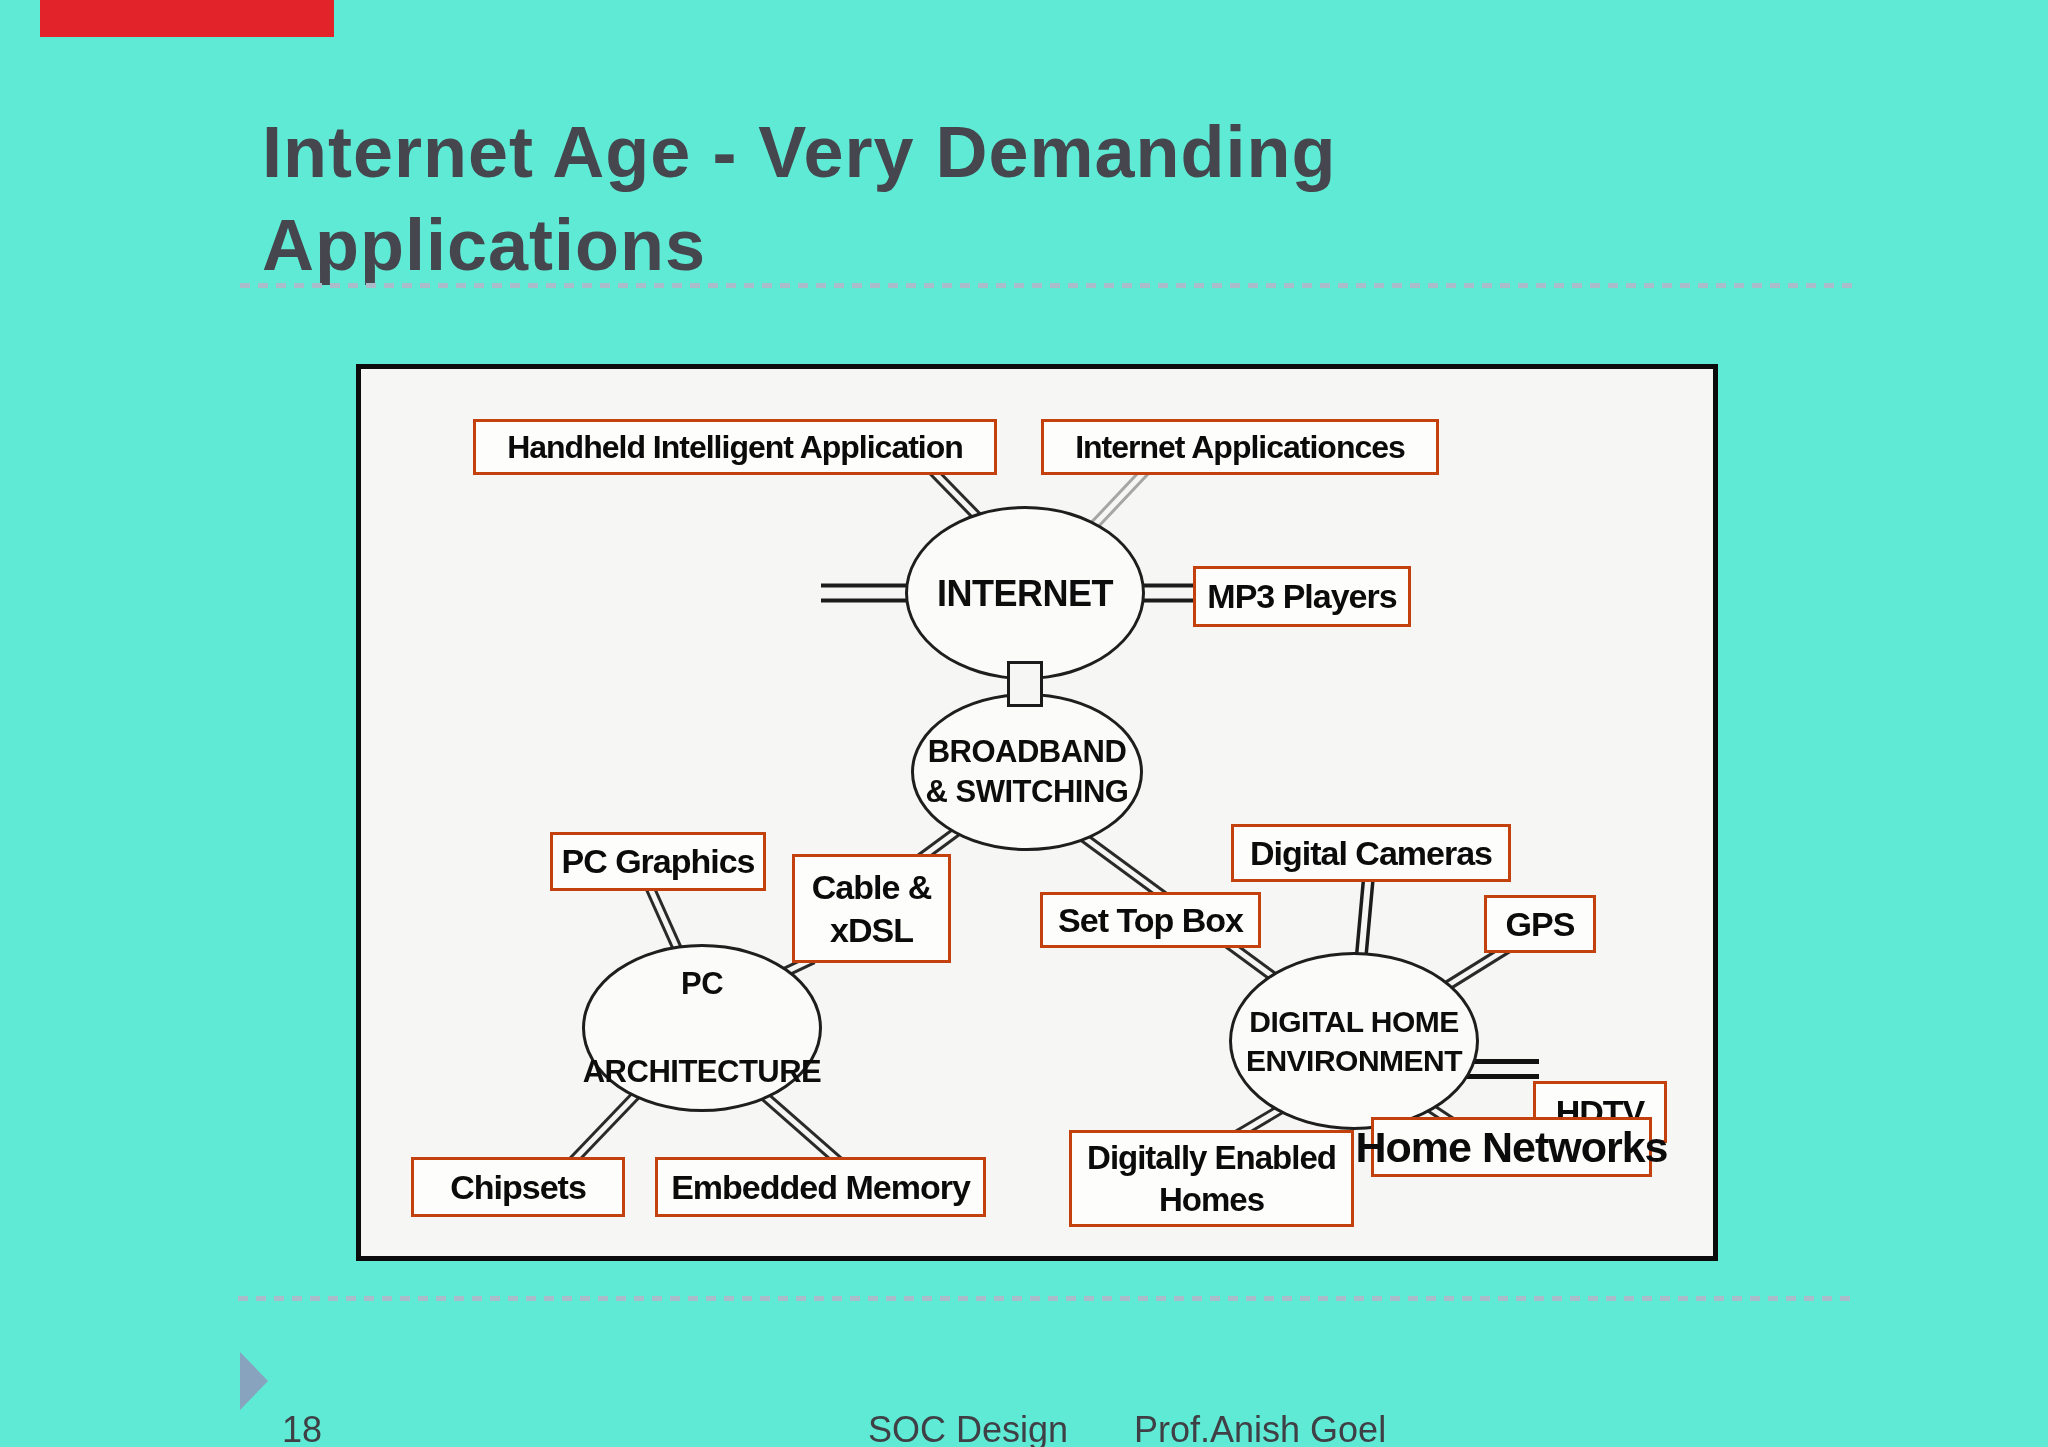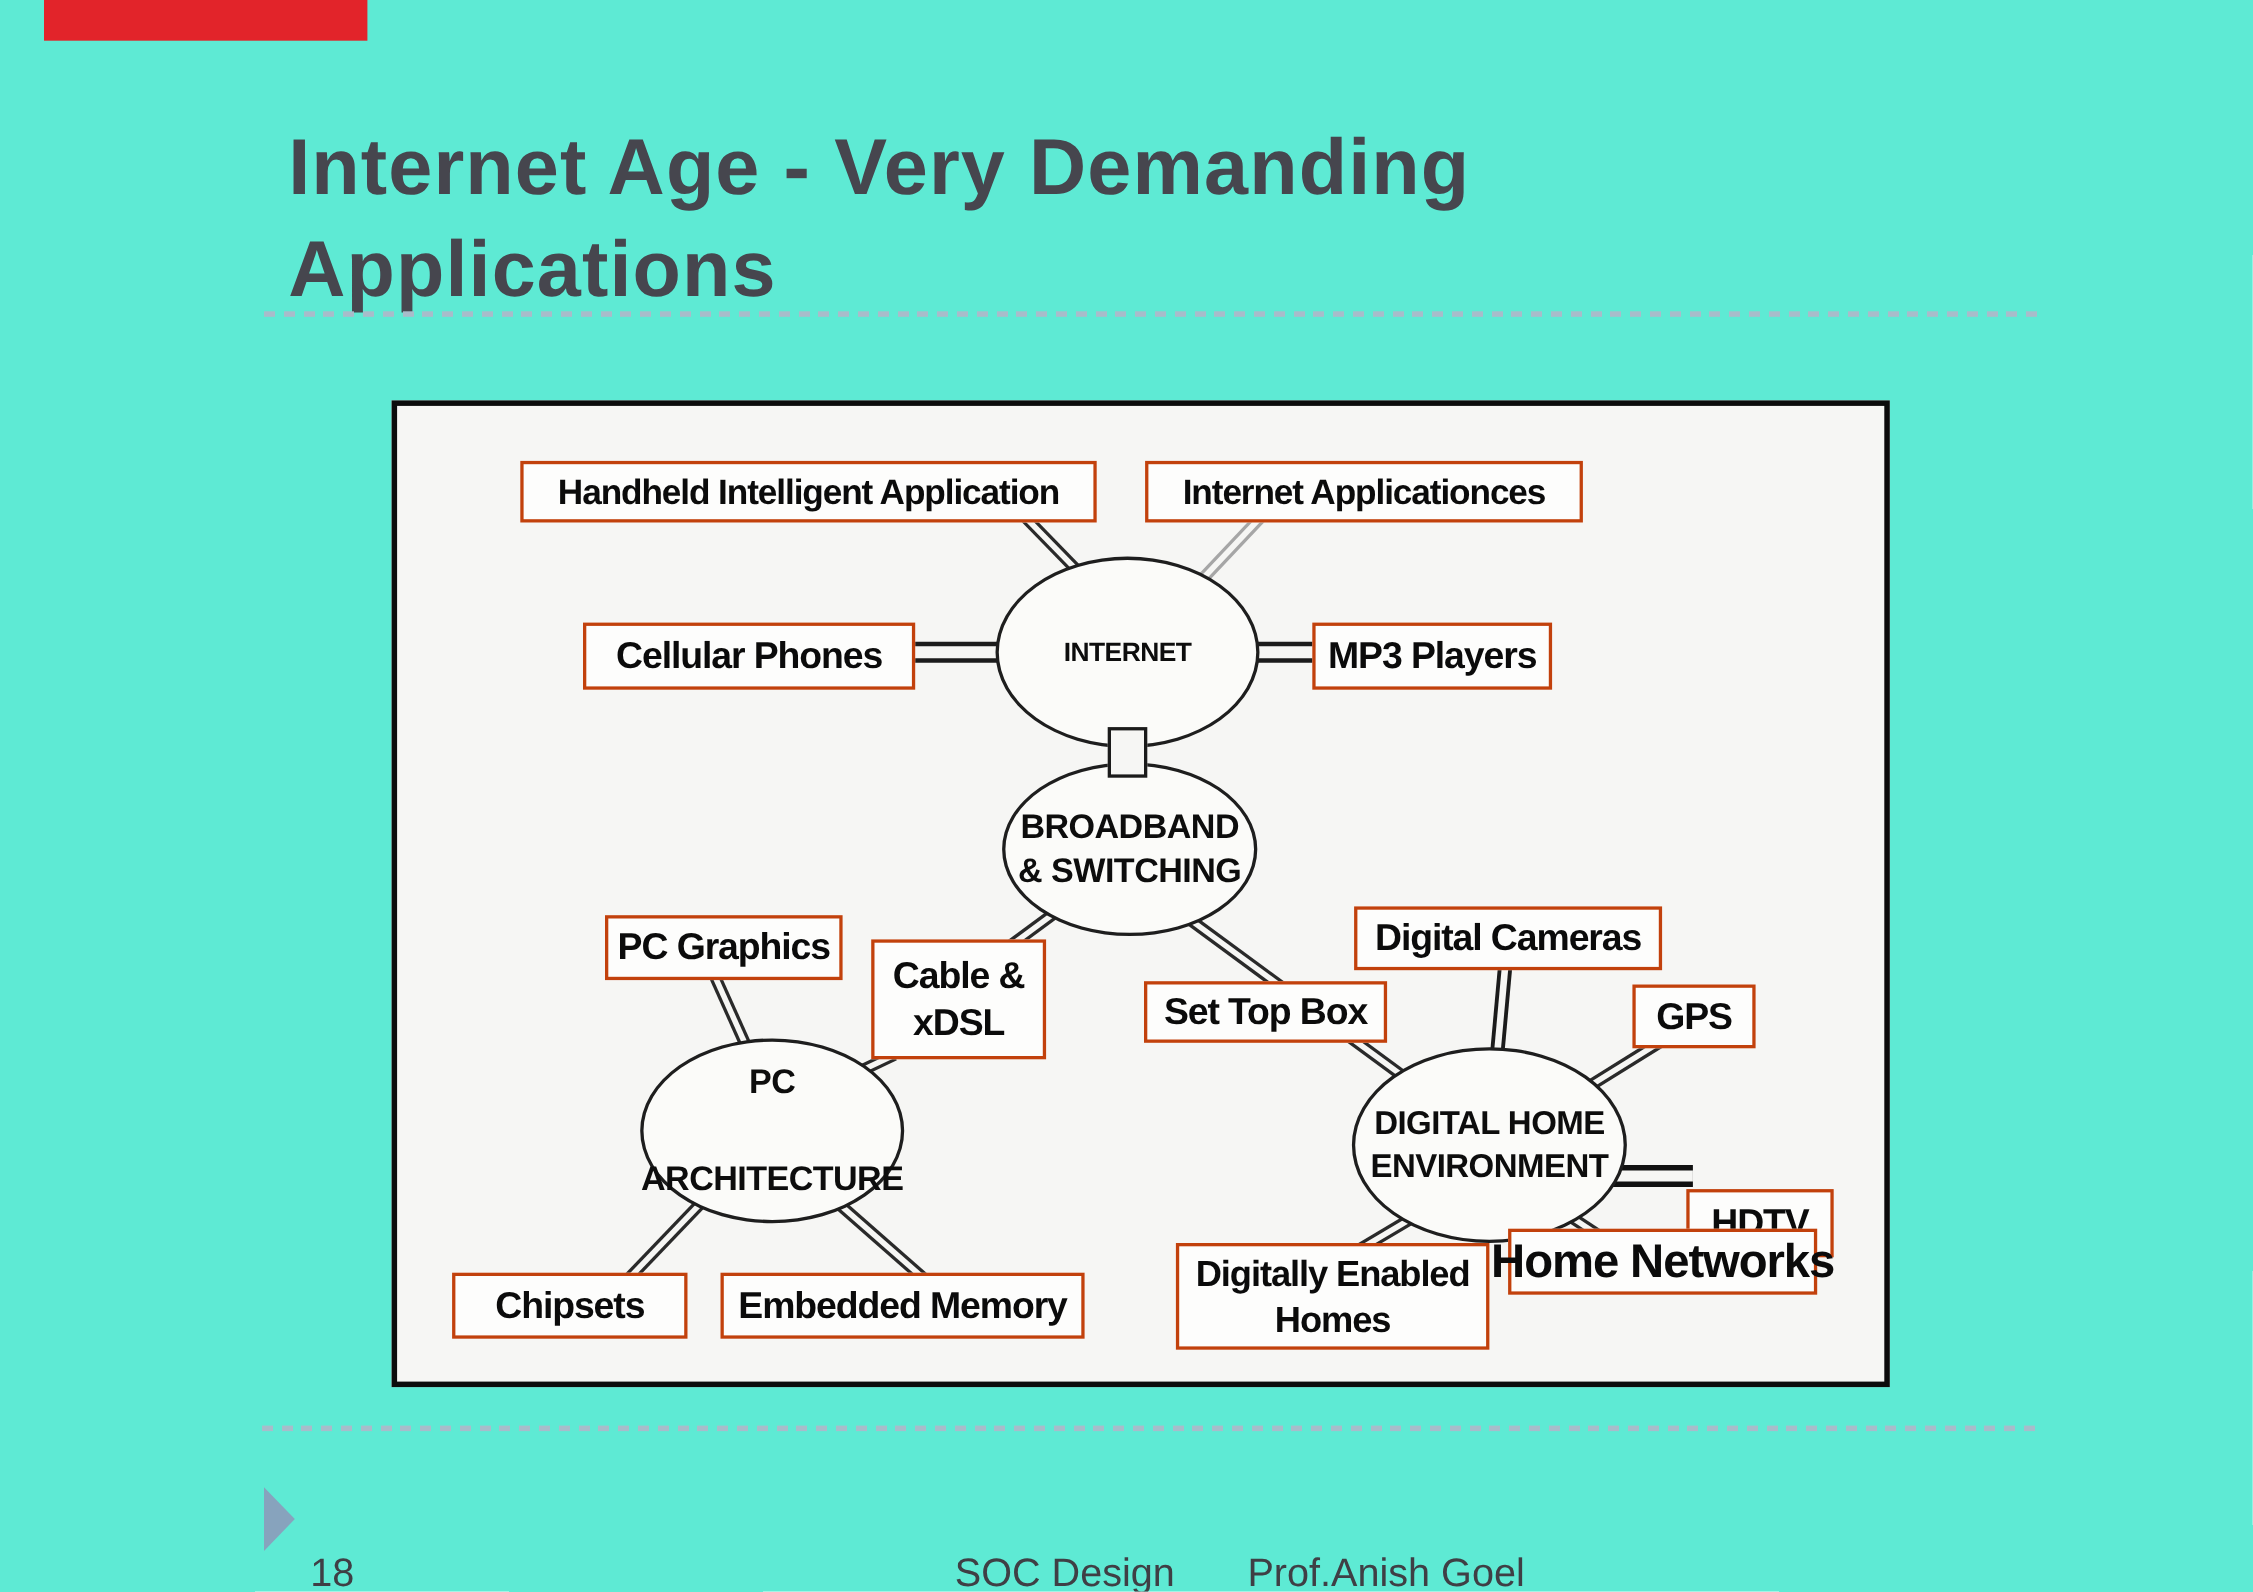--- a/index.html
+++ b/index.html
@@ -98,44 +98,41 @@
         </g>
         <g>
           <line x1="930" y1="734" x2="866" y2="772" stroke="#2a2a2a" stroke-width="11"></line>
           <line x1="930" y1="734" x2="866" y2="772" stroke="#f6f6f4" stroke-width="5"></line>
         </g>
         <g>
           <line x1="1062" y1="734" x2="1156" y2="796" stroke="#2a2a2a" stroke-width="11"></line>
           <line x1="1062" y1="734" x2="1156" y2="796" stroke="#f6f6f4" stroke-width="5"></line>
         </g>
       </svg>
-      <div class="hub" style="left: 544px; top: 137px; width: 234px; height: 168px; font-size: 24px;">
+      <div class="hub" style="left: 544px; top: 137px; width: 234px; height: 168px; font-size: 36px;">
         <div style="line-height: 45px;">INTERNET</div>
       </div>
       <div class="hub" style="left: 550px; top: 324px; width: 226px; height: 152px; font-size: 31px;">
         <div style="line-height: 40px;">BROADBAND</div>
         <div style="line-height: 40px;">&amp; SWITCHING</div>
       </div>
       <div class="hub" style="left: 221px; top: 575px; width: 234px; height: 162px; font-size: 31px;">
         <div style="line-height: 40px;">PC</div>
         <div style="line-height: 40px; margin-top: 48px;">ARCHITECTURE</div>
       </div>
       <div class="hub" style="left: 868px; top: 583px; width: 244px; height: 172px; font-size: 30px;">
         <div style="line-height: 39px;">DIGITAL HOME</div>
         <div style="line-height: 39px;">ENVIRONMENT</div>
       </div>
       <div class="linkrect" style="left: 646px; top: 292px; width: 30px; height: 40px;"></div>
       <div class="nbox" style="left: 112px; top: 50px; width: 518px; height: 50px; font-size: 32px;">
         <div style="line-height: 41px;">Handheld Intelligent Application</div>
       </div>
       <div class="nbox" style="left: 680px; top: 50px; width: 392px; height: 50px; font-size: 32px;">
         <div style="line-height: 41px;">Internet Applicationces</div>
-      </div>
-      <div class="nbox" style="left: 169px; top: 197px; width: 296px; height: 55px; font-size: 34px;">
-        <div style="line-height: 43px;">Cellular Phones</div>
       </div>
       <div class="nbox" style="left: 832px; top: 197px; width: 212px; height: 55px; font-size: 34px;">
         <div style="line-height: 43px;">MP3 Players</div>
       </div>
       <div class="nbox" style="left: 189px; top: 463px; width: 210px; height: 53px; font-size: 34px;">
         <div style="line-height: 43px;">PC Graphics</div>
       </div>
       <div class="nbox" style="left: 431px; top: 485px; width: 153px; height: 103px; font-size: 34px;">
         <div style="line-height: 43px;">Cable &amp;</div>
         <div style="line-height: 43px;">xDSL</div>

